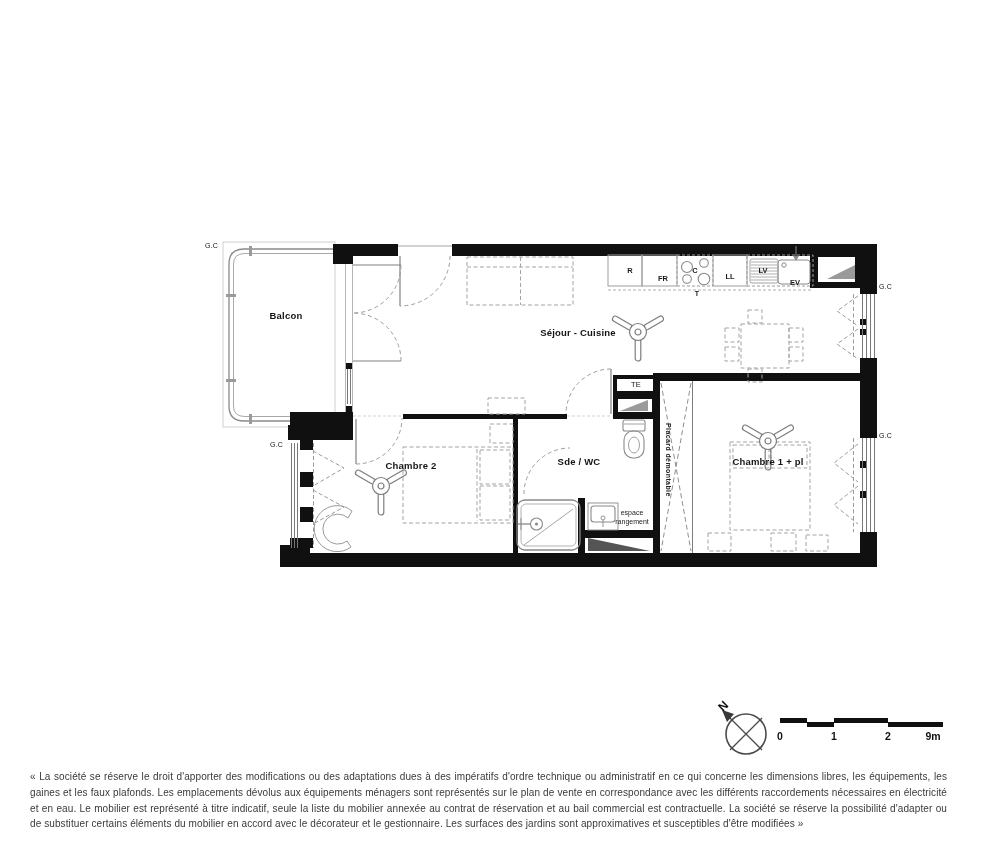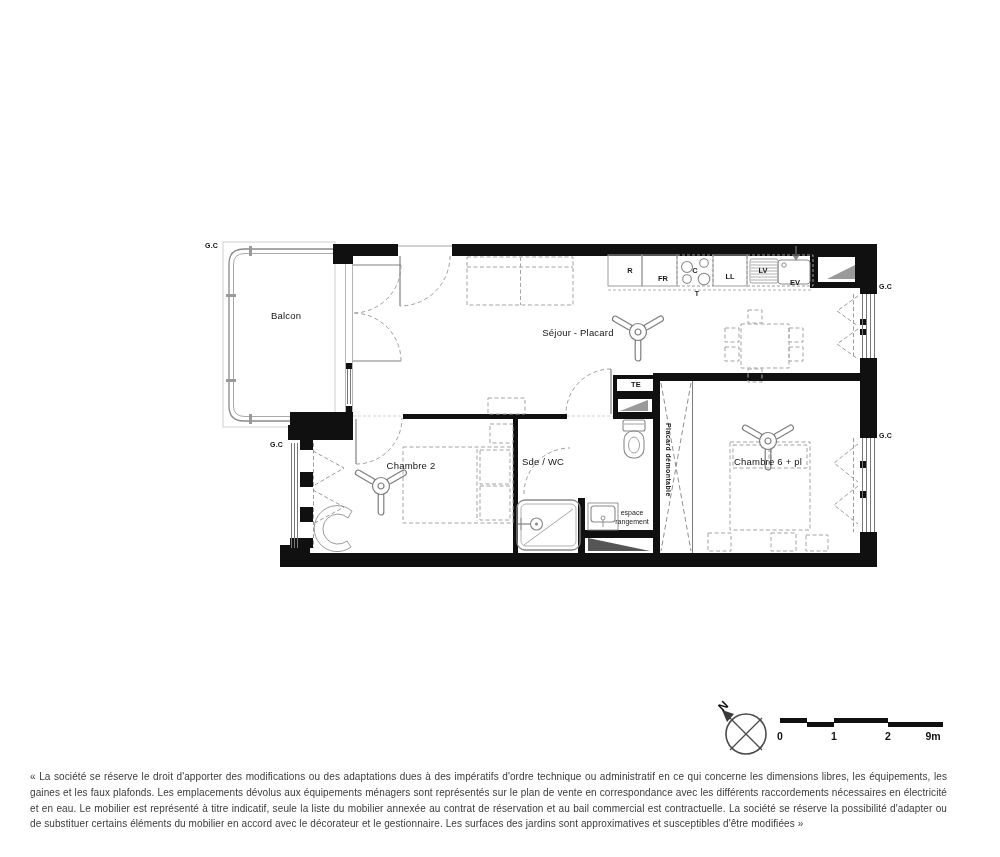--- a/index.html
+++ b/index.html
@@ -1,21 +1,21 @@
 <!DOCTYPE html>
 <html><head>
 <meta charset="utf-8">
 <style>
   html,body{margin:0;padding:0;background:#fff;}
   #page{position:relative;width:1000px;height:857px;background:#fff;overflow:hidden;
         font-family:"Liberation Sans",sans-serif;}
   #plan-svg{position:absolute;left:0;top:0;}
-  .lbl{position:absolute;color:#141414;font-weight:normal;font-size:9.5px;white-space:nowrap;
+  .lbl{position:absolute;color:#141414;font-weight:bold;font-size:9.5px;white-space:nowrap;
        transform:translateX(-50%);letter-spacing:.2px;}
-  .sm{position:absolute;color:#141414;font-weight:bold;font-size:7px;white-space:nowrap;
+  .sm{position:absolute;color:#141414;font-weight:normal;font-size:7px;white-space:nowrap;
       letter-spacing:.2px;}
   .ctr{transform:translateX(-50%);}
   .kit{position:absolute;color:#1a1a1a;font-weight:bold;font-size:7.5px;white-space:nowrap;
        transform:translateX(-50%);}
   .vert{position:absolute;color:#202020;font-weight:bold;font-size:7px;letter-spacing:.4px;
         writing-mode:vertical-rl;white-space:nowrap;}
   .storage{position:absolute;color:#222;font-size:7px;line-height:8.5px;width:46px;
            text-align:center;}
   .scale-num{position:absolute;color:#111;font-weight:bold;font-size:10.5px;
              transform:translateX(-50%);}
@@ -281,24 +281,24 @@
 
   <g fill="#101010" stroke="none">
     <rect x="780" y="718" width="27" height="5"></rect>
     <rect x="807" y="722" width="27" height="5"></rect>
     <rect x="834" y="718" width="54" height="5"></rect>
     <rect x="888" y="722" width="55" height="5"></rect>
   </g>
 </svg>
 
 <div class="lbl" style="left:286px;top:310px">Balcon</div>
-<div class="lbl" style="left:578px;top:327px">Séjour - Placard</div>
+<div class="lbl" style="left:578px;top:327px">Séjour - Cuisine</div>
 <div class="lbl" style="left:411px;top:460px">Chambre 2</div>
-<div class="lbl" style="left:543px;top:456px">Sde / WC</div>
-<div class="lbl" style="left:768px;top:456px">Chambre 6 + pl</div>
+<div class="lbl" style="left:579px;top:456px">Sde / WC</div>
+<div class="lbl" style="left:768px;top:456px">Chambre 1 + pl</div>
 
 <div class="sm" style="left:205px;top:242px">G.C</div>
 <div class="sm" style="left:270px;top:441px">G.C</div>
 <div class="sm" style="left:879px;top:283px">G.C</div>
 <div class="sm" style="left:879px;top:432px">G.C</div>
 
 <div class="sm ctr" style="left:636px;top:380px;font-size:7.5px">TE</div>
 
 <div class="vert" style="left:665px;top:423px">Placard démontable</div>
 

